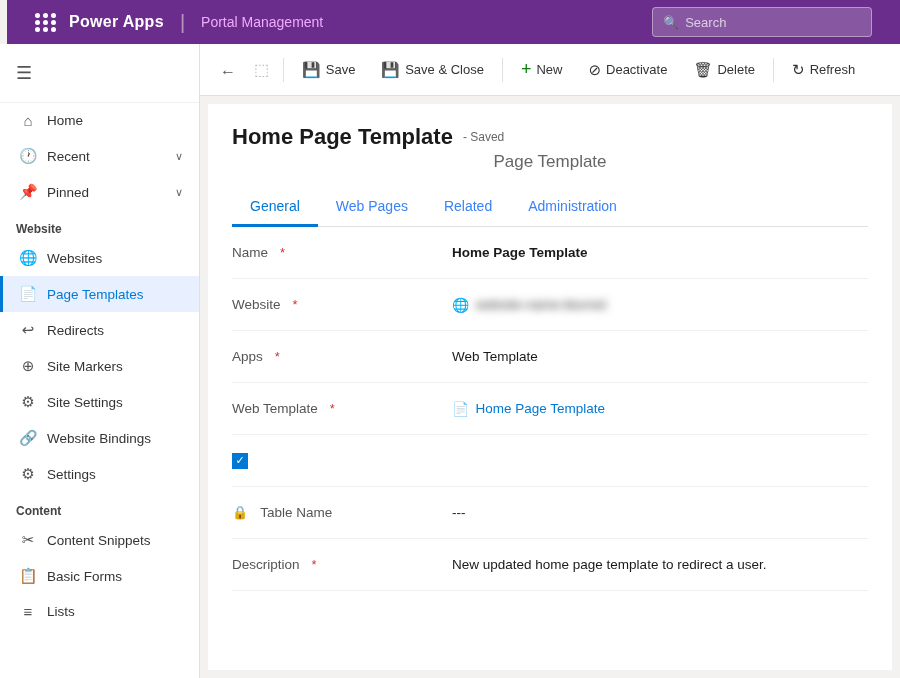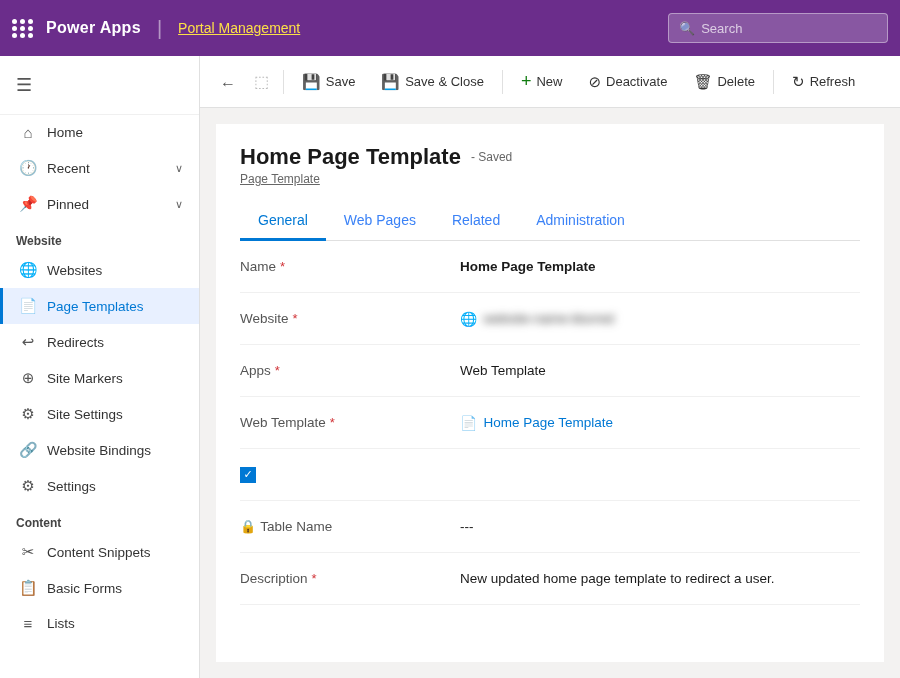--- a/index.html
+++ b/index.html
@@ -1,26 +1,27 @@
 <!DOCTYPE html>
 <html><head>
   <meta charset="utf-8">
   <style>
     * { box-sizing: border-box; margin: 0; padding: 0; }
     body { font-family: 'Segoe UI', sans-serif; font-size: 14px; color: #333; background: #f3f2f1; display: flex; flex-direction: column; height: 678px; width: 900px; overflow: hidden; }
 
     
     .top-nav {
       background: #6b2d8b;
-      height: 56px;
-      display: flex;
-      align-items: center;
-      padding: 0 12px;
+      height: 44px;
+      display: flex;
+      align-items: center;
+      padding: 0 28px;
       gap: 12px;
       flex-shrink: 0;
+      margin-left: 7px;
     }
     .top-nav-dots {
       color: white;
       font-size: 20px;
       cursor: pointer;
       display: grid;
       grid-template-columns: repeat(3,6px);
       gap: 2px;
     }
     .top-nav-dots span {
@@ -35,23 +36,22 @@
       font-weight: 600;
       letter-spacing: 0.3px;
     }
     .top-nav-divider {
       color: rgba(255,255,255,0.5);
       font-size: 20px;
       font-weight: 100;
       margin: 0 4px;
     }
     .top-nav-module {
-      color: #fde047;
+      color: #f0abfc;
       font-size: 14px;
-      text-decoration: underline;
     }
     .top-nav-search {
       margin-left: auto;
       background: rgba(255,255,255,0.2);
       border: 1px solid rgba(255,255,255,0.4);
       border-radius: 4px;
       height: 30px;
       width: 220px;
       display: flex;
       align-items: center;
@@ -168,44 +168,44 @@
       height: 24px;
       background: #e0e0e0;
       margin: 0 4px;
     }
 
     
     .form-area {
       flex: 1;
       overflow-y: auto;
       background: white;
-      margin: 16px;
+      margin: 8px;
+      text-align: center;
     }
     .form-header {
       padding: 20px 24px 0;
       background: white;
     }
     .form-title {
       font-size: 22px;
       font-weight: 600;
       color: #1a1a1a;
       display: flex;
       align-items: center;
       gap: 10px;
     }
     .form-title-saved {
       font-size: 12px;
       font-weight: 400;
       color: #666;
     }
     .form-subtitle {
-      font-size: 12px;
+      font-size: 17px;
       color: #666;
       margin-top: 2px;
-      text-decoration: underline;
     }
 
     
     .form-tabs {
       display: flex;
       gap: 0;
       margin-top: 16px;
       border-bottom: 1px solid #e0e0e0;
       padding: 0 0;
     }
@@ -234,21 +234,21 @@
       min-height: 52px;
       padding: 10px 0;
     }
     .field-label {
       width: 220px;
       flex-shrink: 0;
       color: #555;
       font-size: 13.5px;
       display: flex;
       align-items: center;
-      gap: 4px;
+      gap: 12px;
     }
     .field-required {
       color: #d13438;
       font-size: 13px;
     }
     .field-value {
       flex: 1;
       font-size: 13.5px;
       color: #1a1a1a;
       display: flex;

